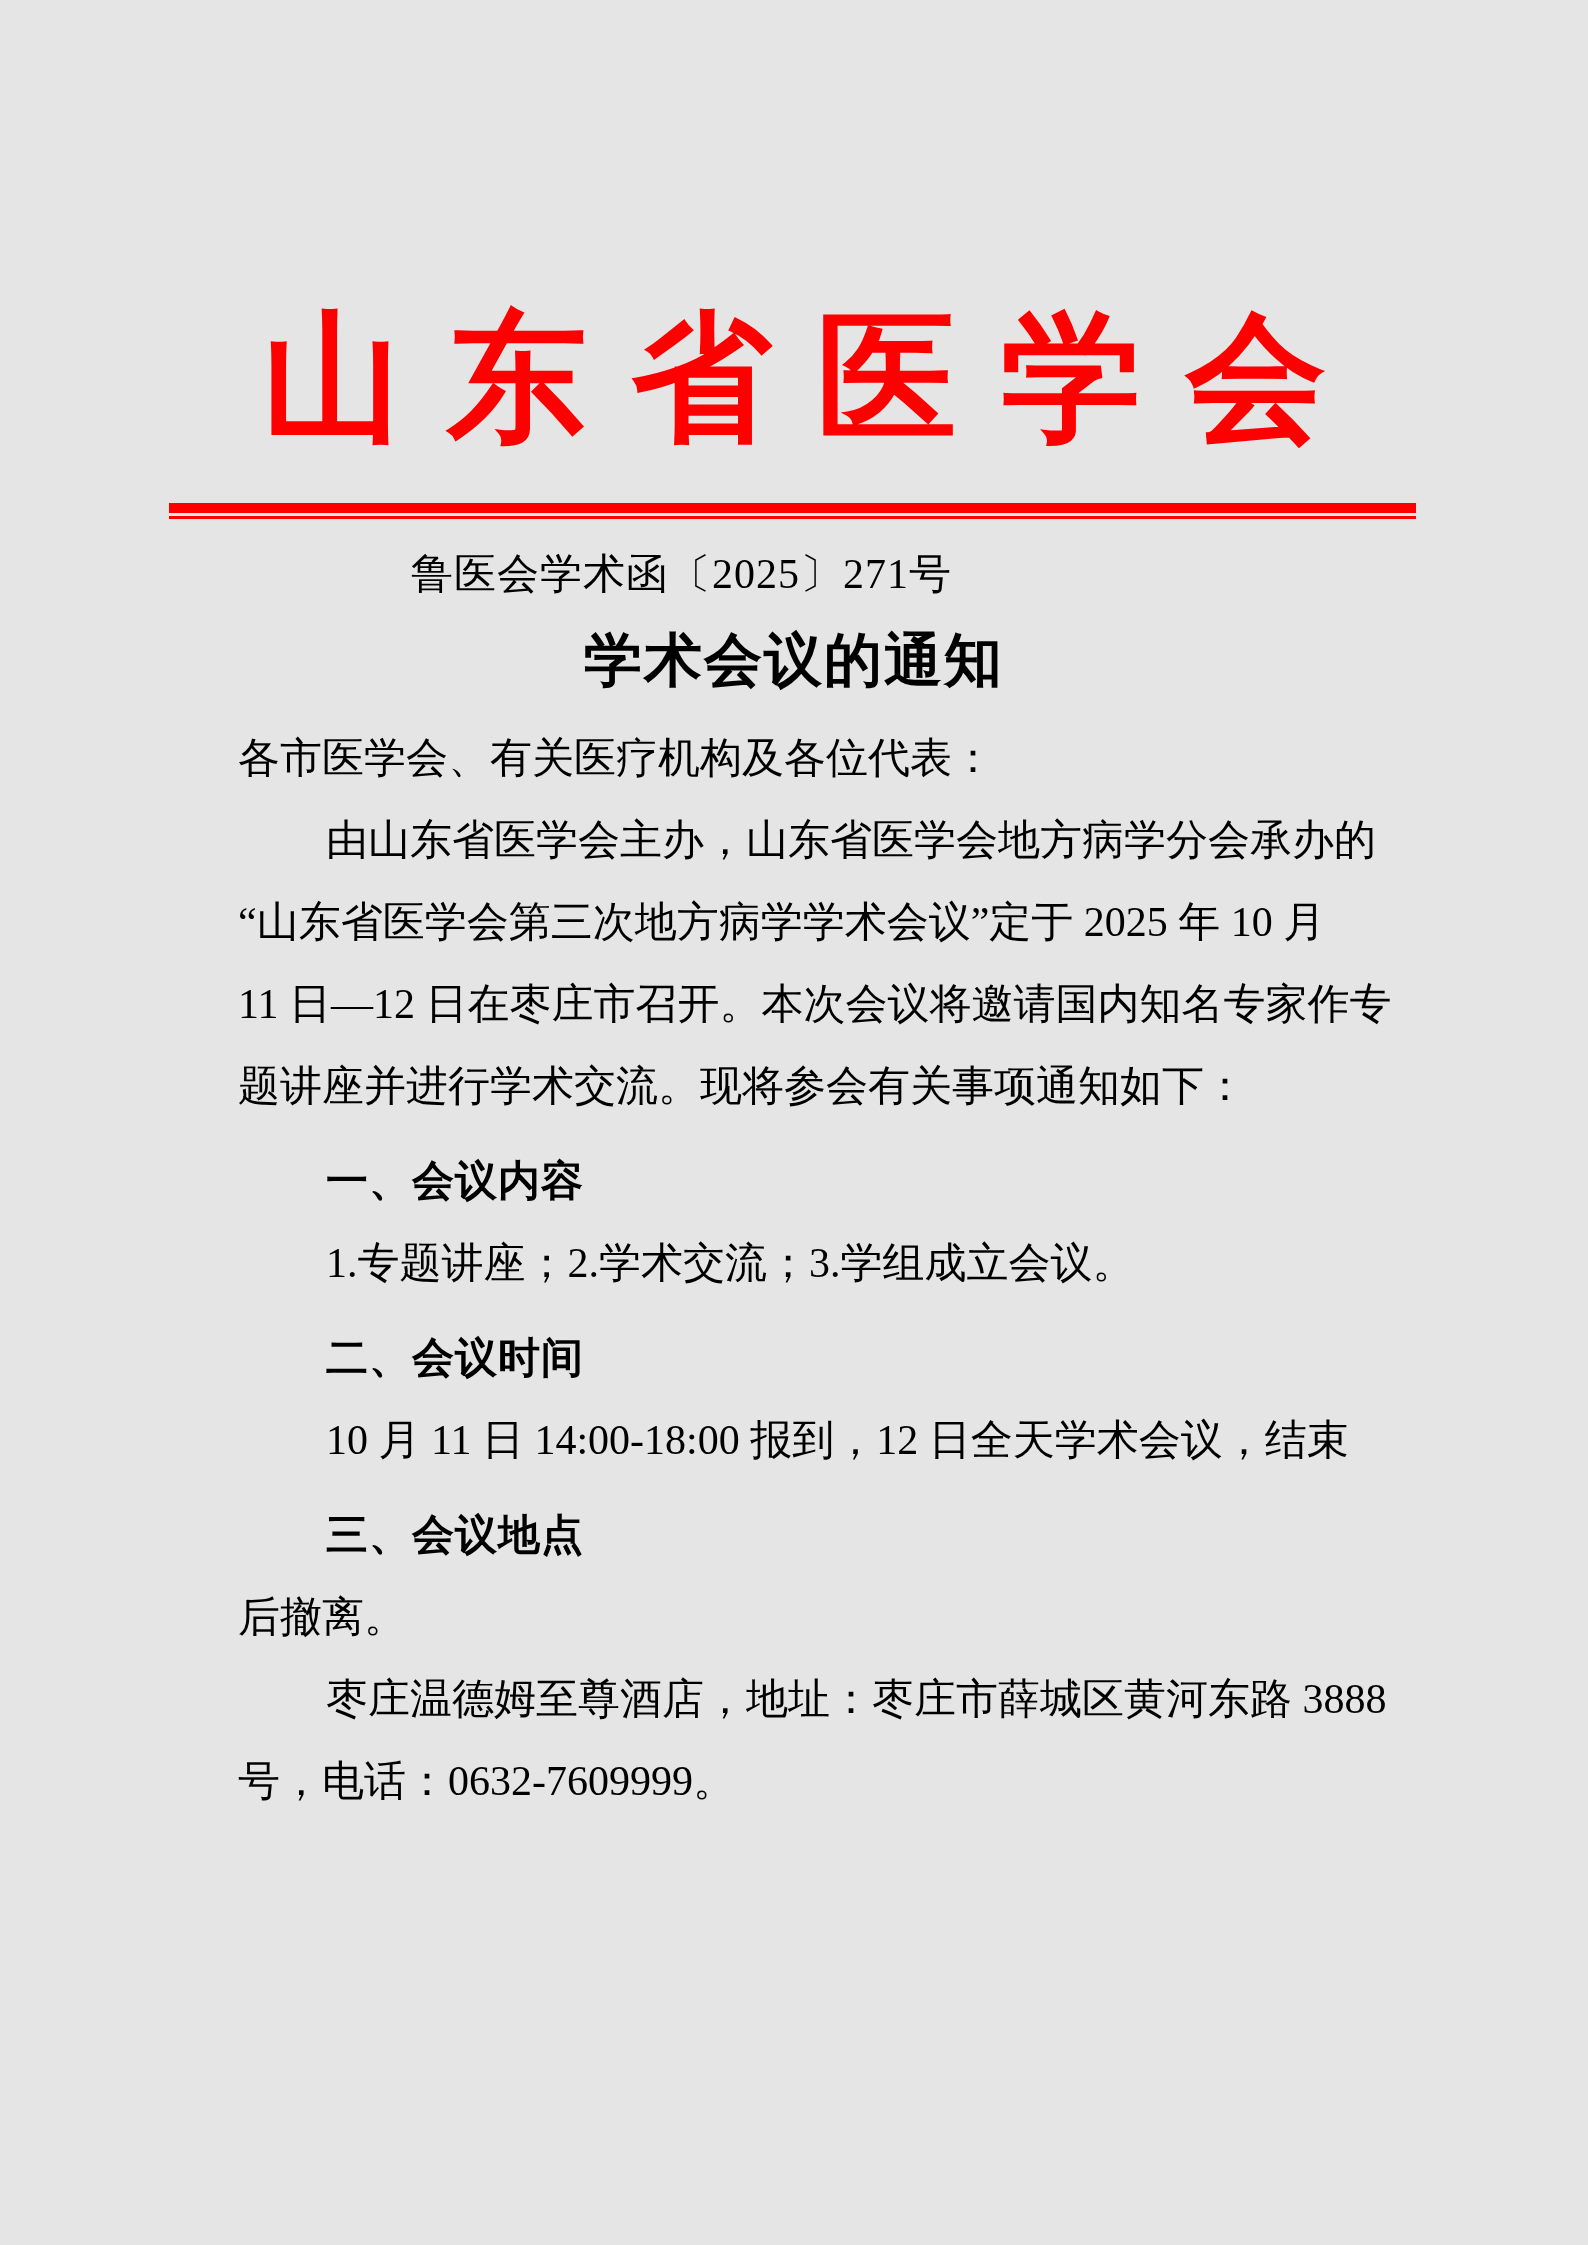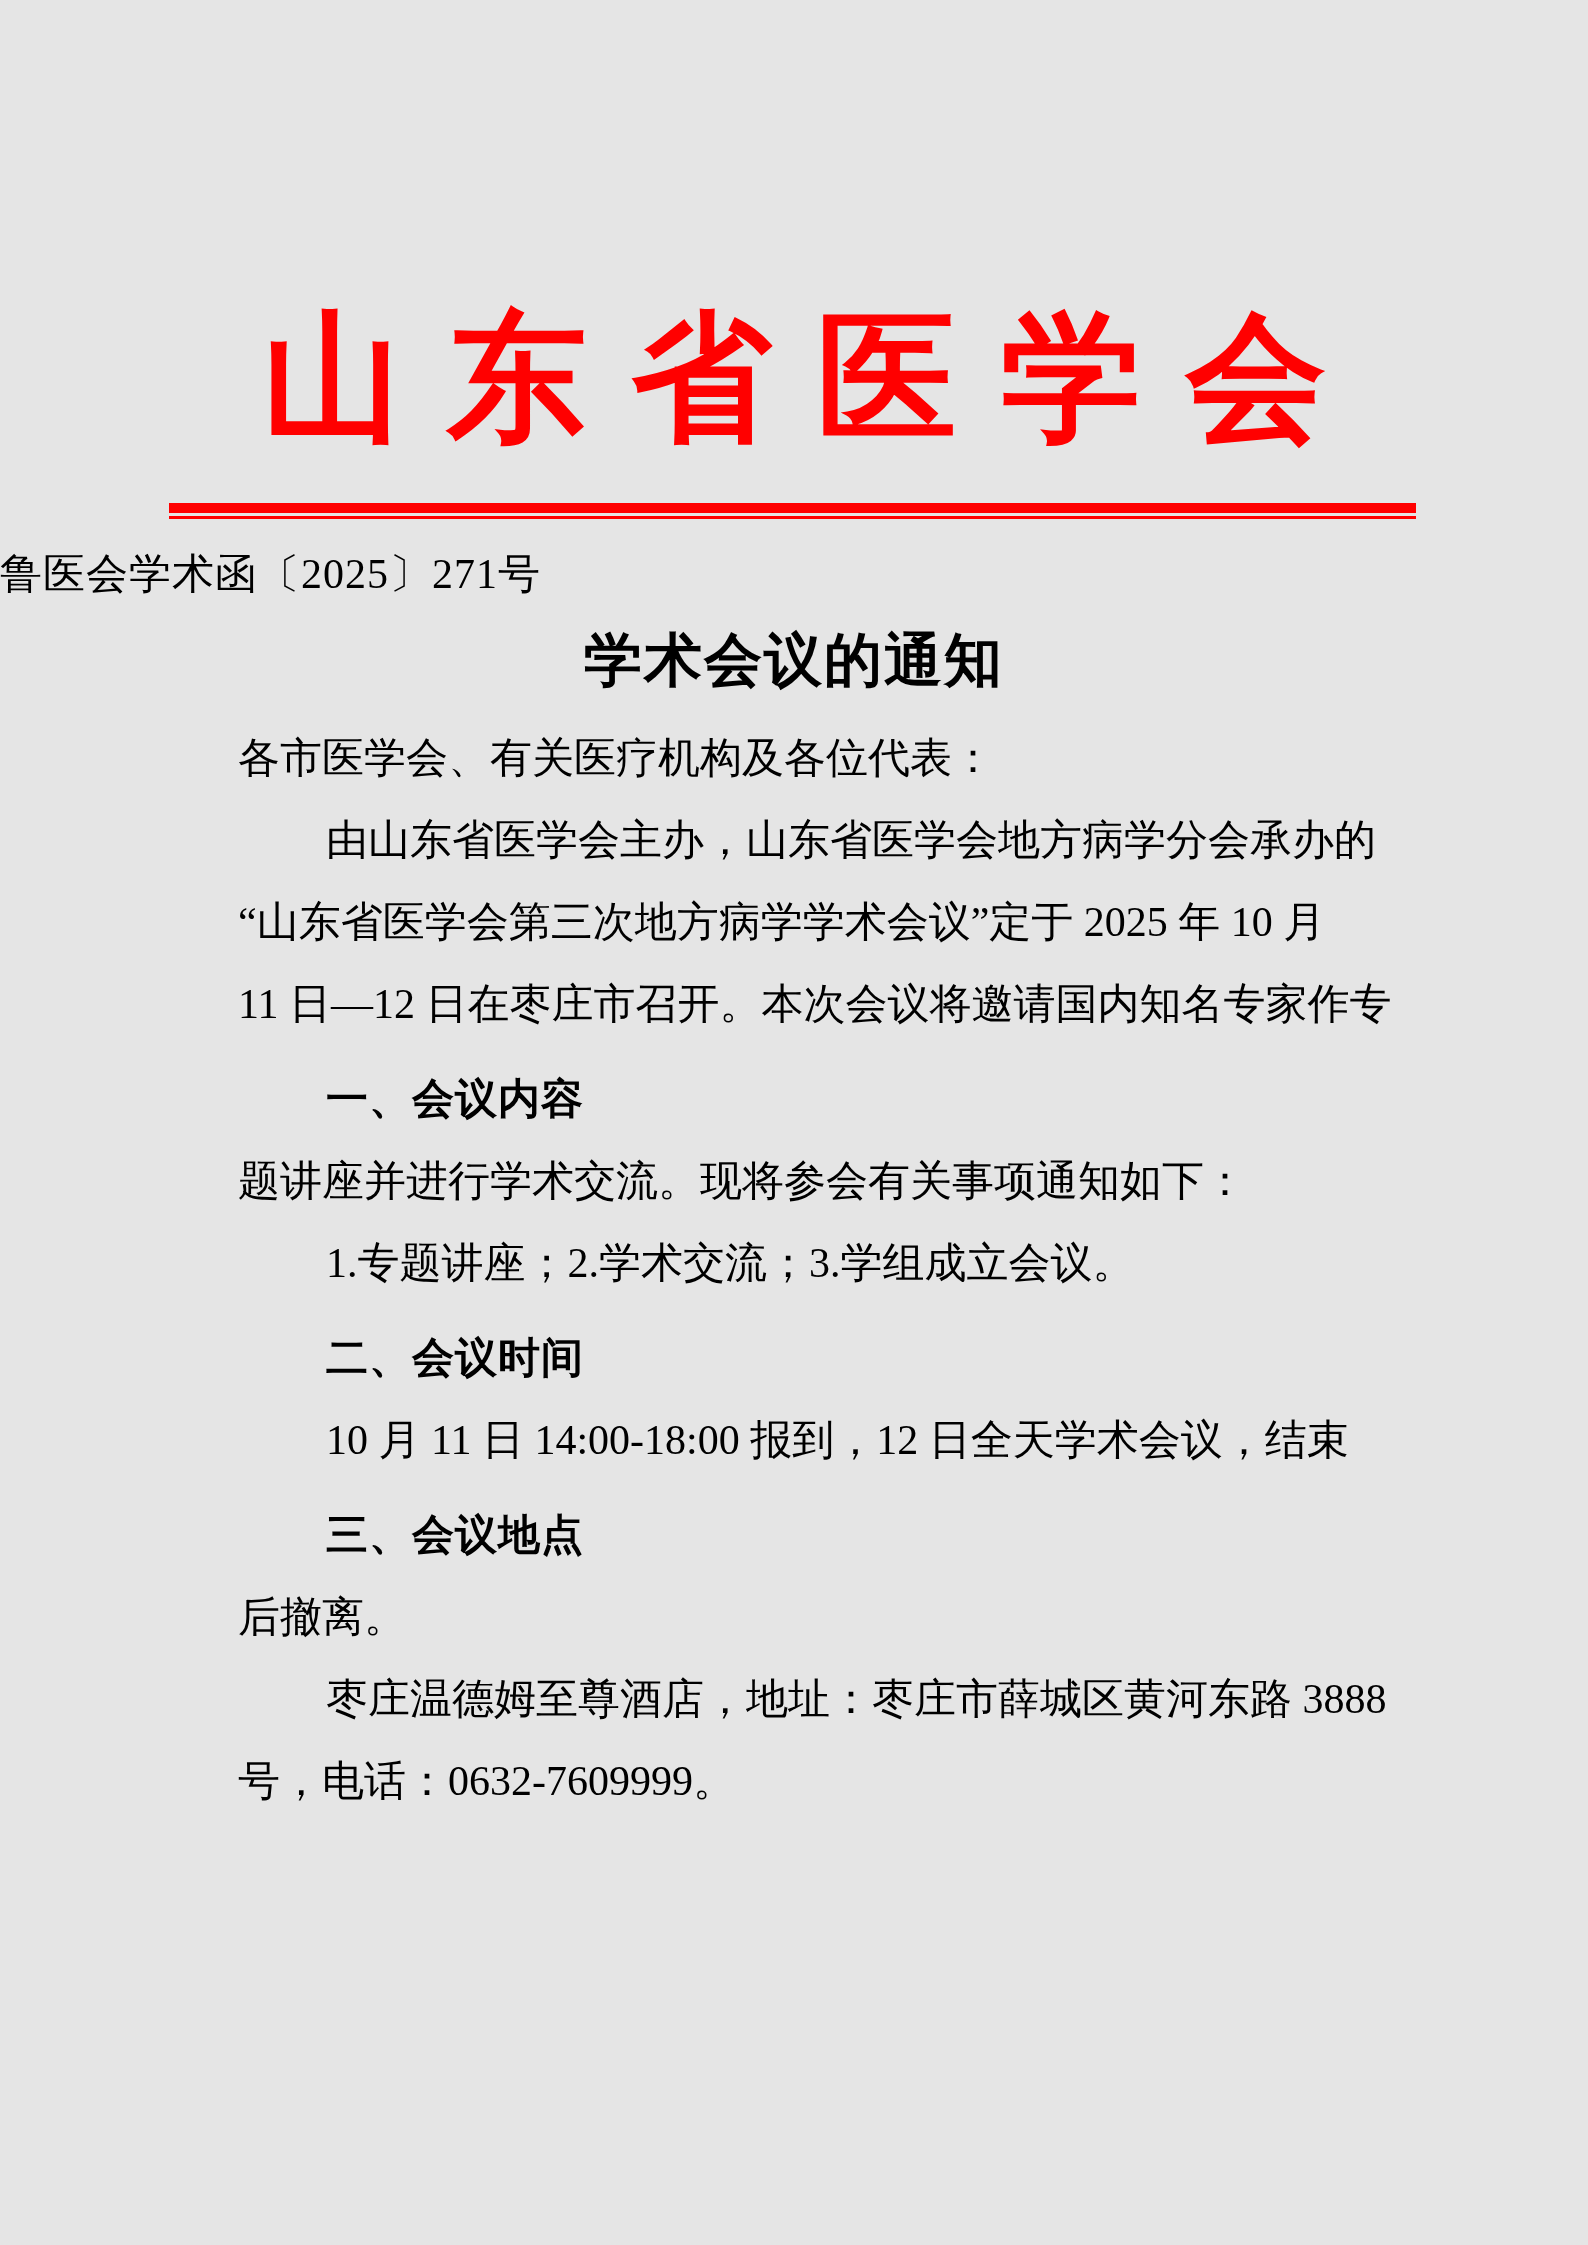--- a/index.html
+++ b/index.html
@@ -35,21 +35,21 @@
     height: 10px;
     background: #ff0000;
   }
   .rule-thin {
     margin-top: 3px;
     height: 3px;
     background: #ff0000;
   }
   .doc-number {
     margin-top: 30px;
-    text-align: left;
+    text-align: center;
     padding-right: 225px;
     font-size: 42px;
     line-height: 50px;
     letter-spacing: 1px;
   }
   .main-title {
     margin: 16px 0 0 0;
     text-align: center;
     font-size: 58px;
     font-weight: bold;
@@ -97,23 +97,23 @@
     <span class="title-line">学术会议的通知</span>
   </h1>
 
   <div class="body-text">
 
     <div class="line">各市医学会、有关医疗机构及各位代表：</div>
 
     <div class="line indent">由山东省医学会主办，山东省医学会地方病学分会承办的</div>
     <div class="line">“山东省医学会第三次地方病学学术会议”定于 2025 年 10 月</div>
     <div class="line">11 日—12 日在枣庄市召开。本次会议将邀请国内知名专家作专</div>
+    <div class="line">题讲座并进行学术交流。现将参会有关事项通知如下：</div>
+
     <div class="line indent section-heading">一、会议内容</div>
-
-    <div class="line">题讲座并进行学术交流。现将参会有关事项通知如下：</div>
     <div class="line indent">1.专题讲座；2.学术交流；3.学组成立会议。</div>
 
     <div class="line indent section-heading">二、会议时间</div>
     <div class="line indent">10 月 11 日 14:00-18:00 报到，12 日全天学术会议，结束</div>
     <div class="line indent section-heading">三、会议地点</div>
 
     <div class="line">后撤离。</div>
     <div class="line indent">枣庄温德姆至尊酒店，地址：枣庄市薛城区黄河东路 3888</div>
     <div class="line">号，电话：0632-7609999。</div>
 

